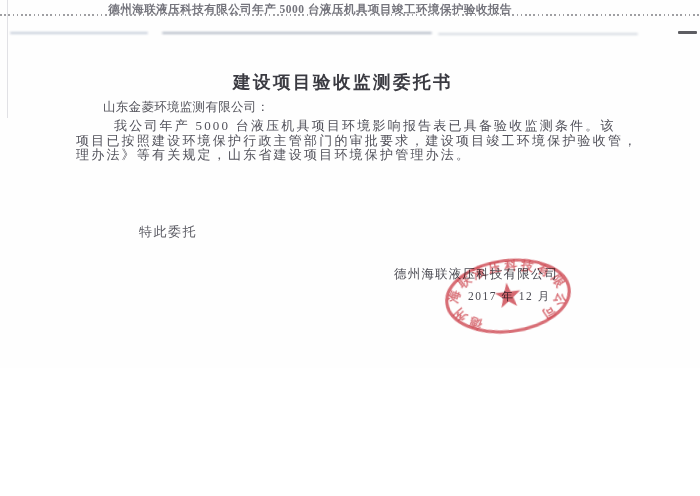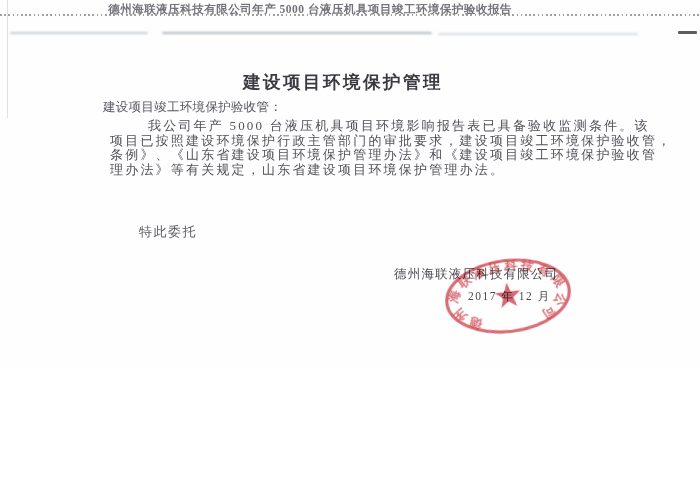--- a/index.html
+++ b/index.html
@@ -39,21 +39,21 @@
     position:absolute;left:0;top:70px;width:686px;
     text-align:center;
     font-size:17.5px;font-weight:bold;letter-spacing:2.5px;
     color:#3a3a41;
   }
   .salutation{
     position:absolute;left:103px;top:99px;
     font-size:12.5px;letter-spacing:.3px;color:#55555d;
   }
   .body-block{
-    position:absolute;left:76px;top:119px;width:568px;margin-left:34px;
+    position:absolute;left:76px;top:119px;width:568px;
   }
   .body-line{
     font-size:13px;line-height:14.6px;letter-spacing:2.2px;
     color:#51515a;white-space:nowrap;
   }
   .body-line.indent{padding-left:38px;}
   .closing{
     position:absolute;left:139px;top:223px;
     font-size:13px;letter-spacing:1.5px;color:#5a5a62;
   }
@@ -82,28 +82,27 @@
 
   <div class="report-header">德州海联液压科技有限公司年产 5000 台液压机具项目竣工环境保护验收报告</div>
 
   <div class="dotted-rule"></div>
 
   <div class="smudge s1"></div>
   <div class="smudge s2"></div>
   <div class="smudge s3"></div>
   <div class="scan-dash"></div>
 
-  <div class="doc-title">建设项目环境保护管理</div>
+  <div class="doc-title">建设项目验收监测委托书</div>
 
-  <div class="salutation">建设项目竣工环境保护验收管：</div>
+  <div class="salutation">山东金菱环境监测有限公司：</div>
 
   <div class="body-block">
     <div class="body-line indent">我公司年产 5000 台液压机具项目环境影响报告表已具备验收监测条件。该</div>
     <div class="body-line">项目已按照建设环境保护行政主管部门的审批要求，建设项目竣工环境保护验收管，</div>
-    <div class="body-line">条例》、《山东省建设项目环境保护管理办法》和《建设项目竣工环境保护验收管</div>
     <div class="body-line">理办法》等有关规定，山东省建设项目环境保护管理办法。</div>
   </div>
 
   <div class="closing">特此委托</div>
 
   <div class="sig-company">德州海联液压科技有限公司</div>
 
   <div class="sig-date">2017 年 12 月</div>
 
   <svg class="stamp" viewBox="0 0 132 76" xmlns="http://www.w3.org/2000/svg">

